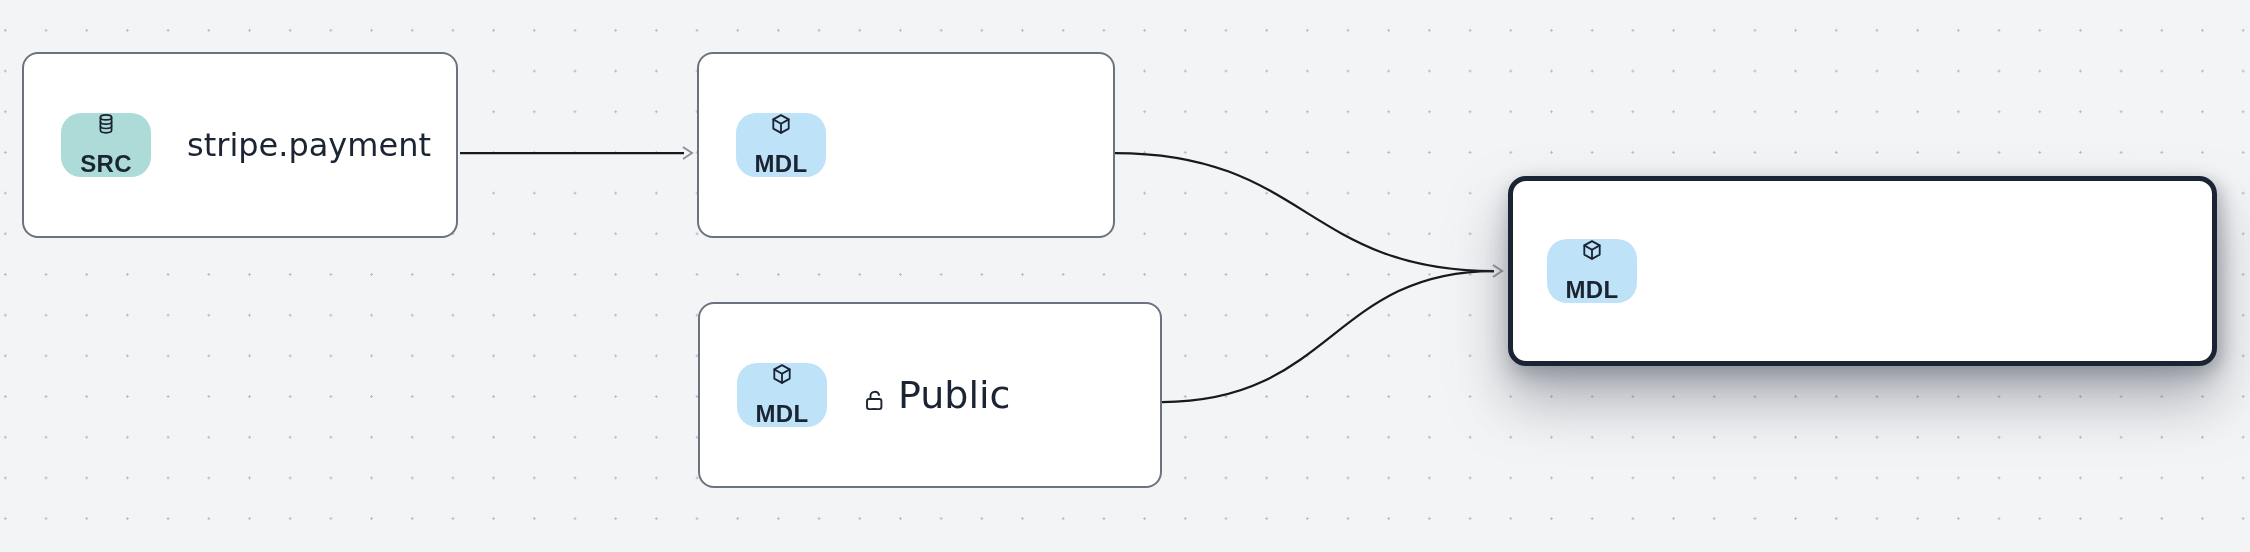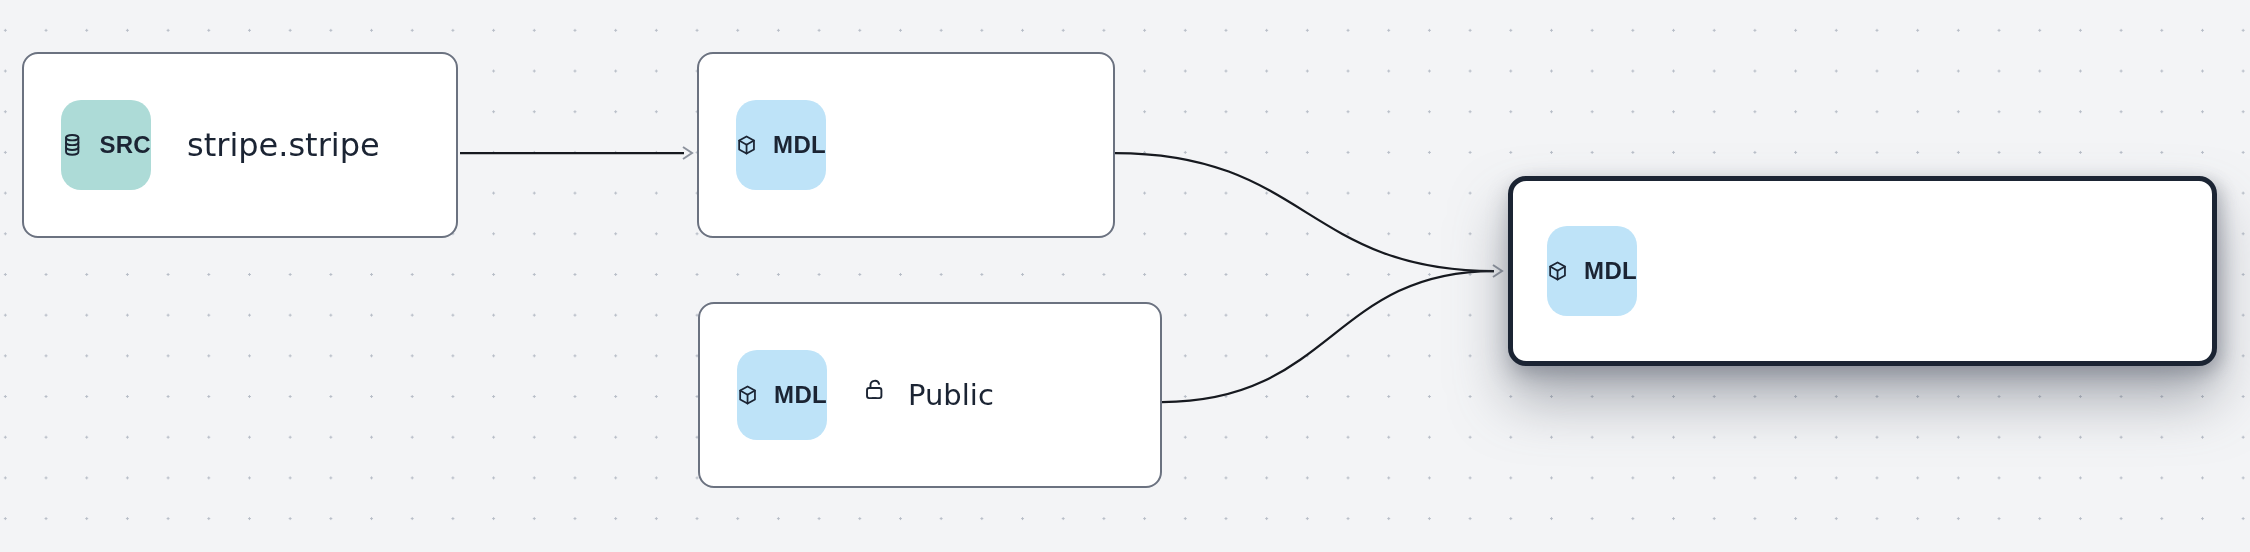--- a/index.html
+++ b/index.html
@@ -25,40 +25,40 @@
     padding:0 18px 0 37px;gap:36px;
   }
   .node.selected{
     border-width:5px;border-radius:18px;
     padding-left:34px;gap:30px;
     box-shadow:0 34px 55px rgba(99,105,117,.50),
                0 10px 22px rgba(99,105,117,.32),
                6px 4px 14px rgba(99,105,117,.22);
   }
   .badge{
-    width:90px;height:90px;border-radius:20px;flex:0 0 auto;
-    display:flex;flex-direction:row;align-items:center;justify-content:center;
+    width:90px;height:64px;border-radius:20px;flex:0 0 auto;
+    display:flex;flex-direction:column;align-items:center;justify-content:center;
     gap:16px;
   }
   .badge svg{display:block;stroke:var(--text-color,#1b2433);fill:none;
     stroke-linecap:round;stroke-linejoin:round;}
   .icon-database{width:38px;height:44px;}
   .icon-cube{width:44px;height:42px;}
   .badge-label{
     font-family:"Liberation Sans",sans-serif;font-weight:700;font-size:24px;
     color:var(--text-color,#1b2433);letter-spacing:.3px;line-height:26px;
   }
   .text-block{display:flex;flex-direction:column;justify-content:center;gap:10px;min-width:0;}
   .title{
     font-size:32px;font-weight:400;color:var(--text-color,#1b2433);
     white-space:nowrap;line-height:40px;
   }
   .subtitle{
-    display:flex;align-items:flex-start;gap:22px;
-    font-size:29px;color:var(--text-color,#1b2433);line-height:34px;
+    display:flex;align-items:flex-end;gap:12px;
+    font-size:38px;color:var(--text-color,#1b2433);line-height:34px;
   }
   .subtitle svg{width:23px;height:23px;stroke:var(--text-color,#1b2433);fill:none;
     stroke-linecap:round;stroke-linejoin:round;flex:0 0 auto;}
 </style>
 </head>
 <body>
 
 <div class="canvas" style="--canvas-bg: #f3f4f6;">
 
   <svg class="edges" viewBox="0 0 2250 552" xmlns="http://www.w3.org/2000/svg">
@@ -76,21 +76,21 @@
     <div class="badge" style="background: rgb(173, 219, 215);">
       <svg class="icon-database" viewBox="0 0 24 26" stroke-width="2">
         <ellipse cx="12" cy="5.2" rx="6.6" ry="2.9"></ellipse>
         <path d="M5.4 5.2 V20.5 a6.6 2.9 0 0 0 13.2 0 V5.2"></path>
         <path d="M5.4 10.3 a6.6 2.9 0 0 0 13.2 0"></path>
         <path d="M5.4 15.4 a6.6 2.9 0 0 0 13.2 0"></path>
       </svg>
       <span class="badge-label">SRC</span>
     </div>
     <div class="text-block">
-      <span class="title">stripe.stripe</span>
+      <span class="title">stripe.payment</span>
     </div>
   </div>
 
   <div class="node" style="left:697px;top:52px;width:418px;height:186px;">
     <div class="badge" style="background: rgb(190, 227, 248);">
       <svg class="icon-cube" viewBox="0 0 24 24" stroke-width="2">
         <path d="M12 2.3 L20.4 7 V17 L12 21.7 L3.6 17 V7 Z"></path>
         <path d="M3.6 7 L12 11.7 L20.4 7"></path>
         <path d="M12 11.7 V21.7"></path>
       </svg>

